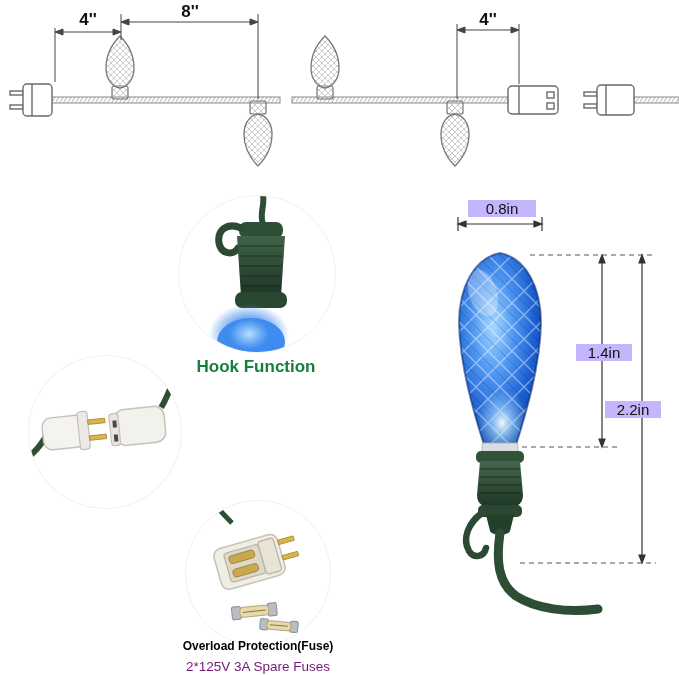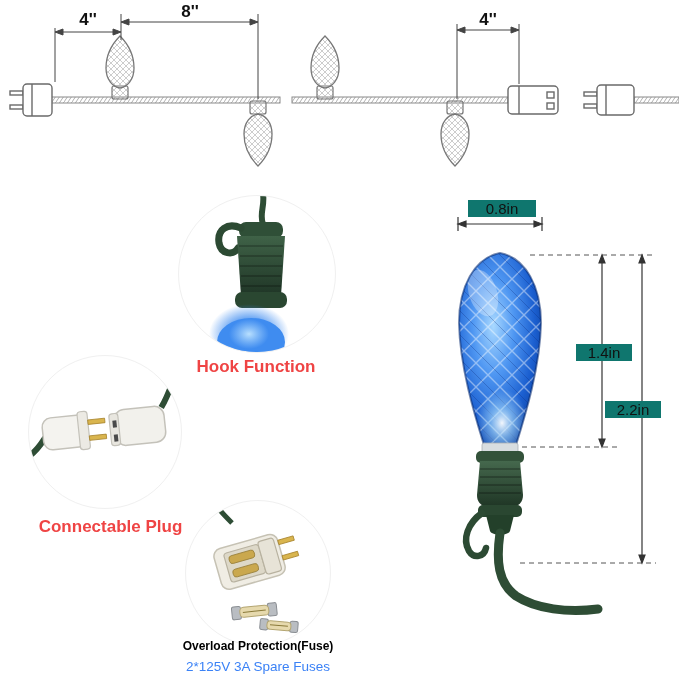--- a/index.html
+++ b/index.html
@@ -3,24 +3,24 @@
 <meta charset="utf-8">
 <style>
   html,body { margin:0; padding:0; background:#fff; }
   .stage {
     position:relative; width:679px; height:675px; background:#ffffff;
     overflow:hidden; font-family:"Liberation Sans", sans-serif; color:#111;
   }
   .abs { position:absolute; }
   .lbl { position:absolute; text-align:center; color:#111; line-height:1.15; }
   .dim-top { font-size:17px; font-weight:bold; }
-  .dim-in  { font-size:15px; font-weight:normal; background:#0f766e; padding:0 2px; }
-  .callout { font-size:17px; font-weight:bold; color:#ef4444; }
+  .dim-in  { font-size:15px; font-weight:normal; background:#c4b5fd; padding:0 2px; }
+  .callout { font-size:17px; font-weight:bold; color:#15803d; }
   .callout-sm { font-size:12px; font-weight:bold; color:#000; }
-  .subnote { font-size:13.5px; font-weight:normal; color:#3b82f6; }
+  .subnote { font-size:13.5px; font-weight:normal; color:#701a75; }
   .inset {
     position:absolute; border-radius:50%; overflow:hidden; background:#fff;
     border:1px solid #f0f0f0;
   }
 </style>
 </head>
 <body>
 
 <div class="stage">
 
@@ -142,21 +142,20 @@
       </g>
       <g transform="rotate(-6 110 70)">
         <rect x="86" y="52" width="50" height="36" rx="10" fill="#f2f1ec" stroke="#c4c2ba" stroke-width="1.5"></rect>
         <rect x="81" y="55" width="9" height="32" rx="3" fill="#e8e6df" stroke="#c4c2ba" stroke-width="1.2"></rect>
         <rect x="84" y="62" width="4" height="7" fill="#4a4a4a"></rect>
         <rect x="84" y="76" width="4" height="7" fill="#4a4a4a"></rect>
         <path d="M134,54 C140,46 144,38 148,30" stroke="#2e4d35" stroke-width="6" fill="none"></path>
       </g>
     </svg>
   </div>
-  <div class="lbl callout" style="left:18px; top:517px; width:185px;">Connectable Plug</div>
 
   <svg class="abs" style="left:380px; top:195px;" width="300" height="445" viewBox="0 0 300 445">
     <defs>
       <radialGradient id="bulbGrad" cx="42%" cy="38%" r="72%">
         <stop offset="0" stop-color="#a8d8ff"></stop>
         <stop offset="0.35" stop-color="#4f97f2"></stop>
         <stop offset="0.7" stop-color="#1b5fd0"></stop>
         <stop offset="1" stop-color="#0a3a96"></stop>
       </radialGradient>
       <radialGradient id="glowGrad" cx="50%" cy="50%" r="50%">

